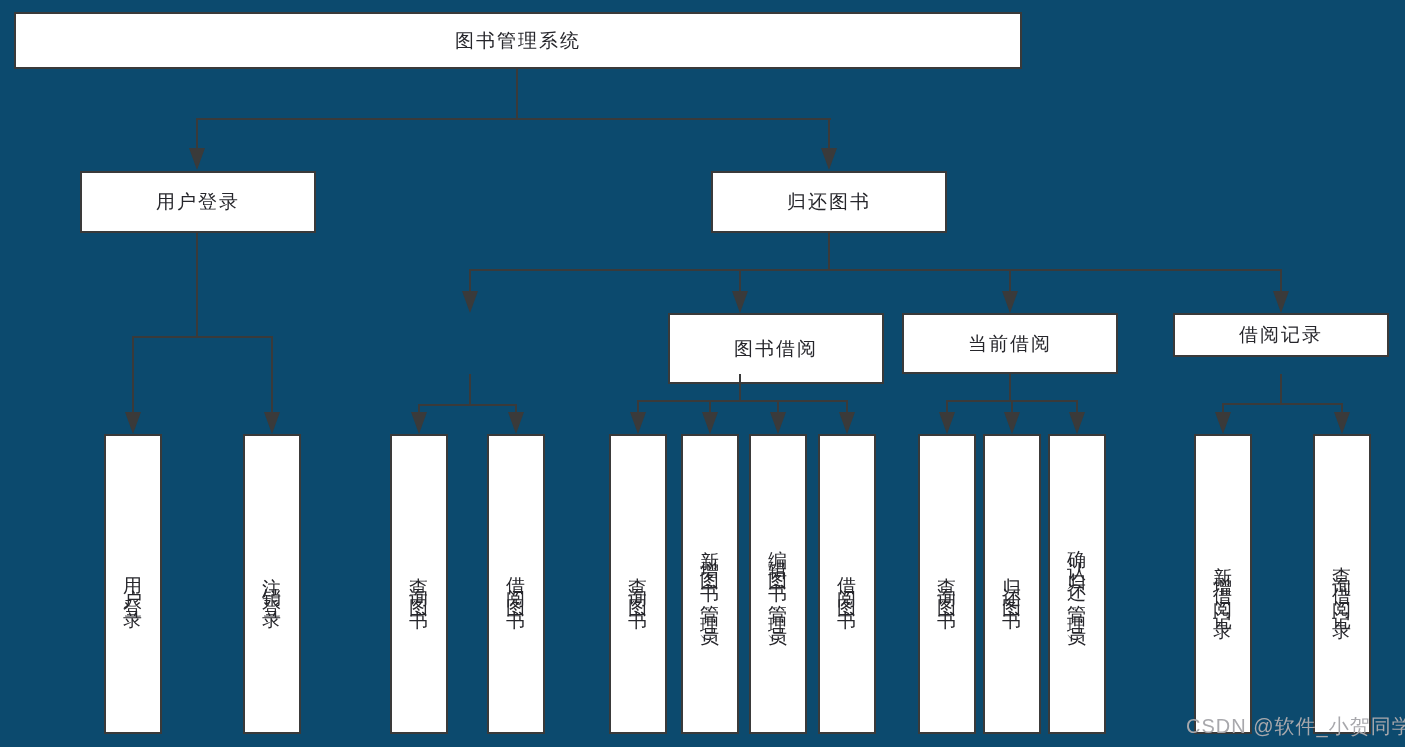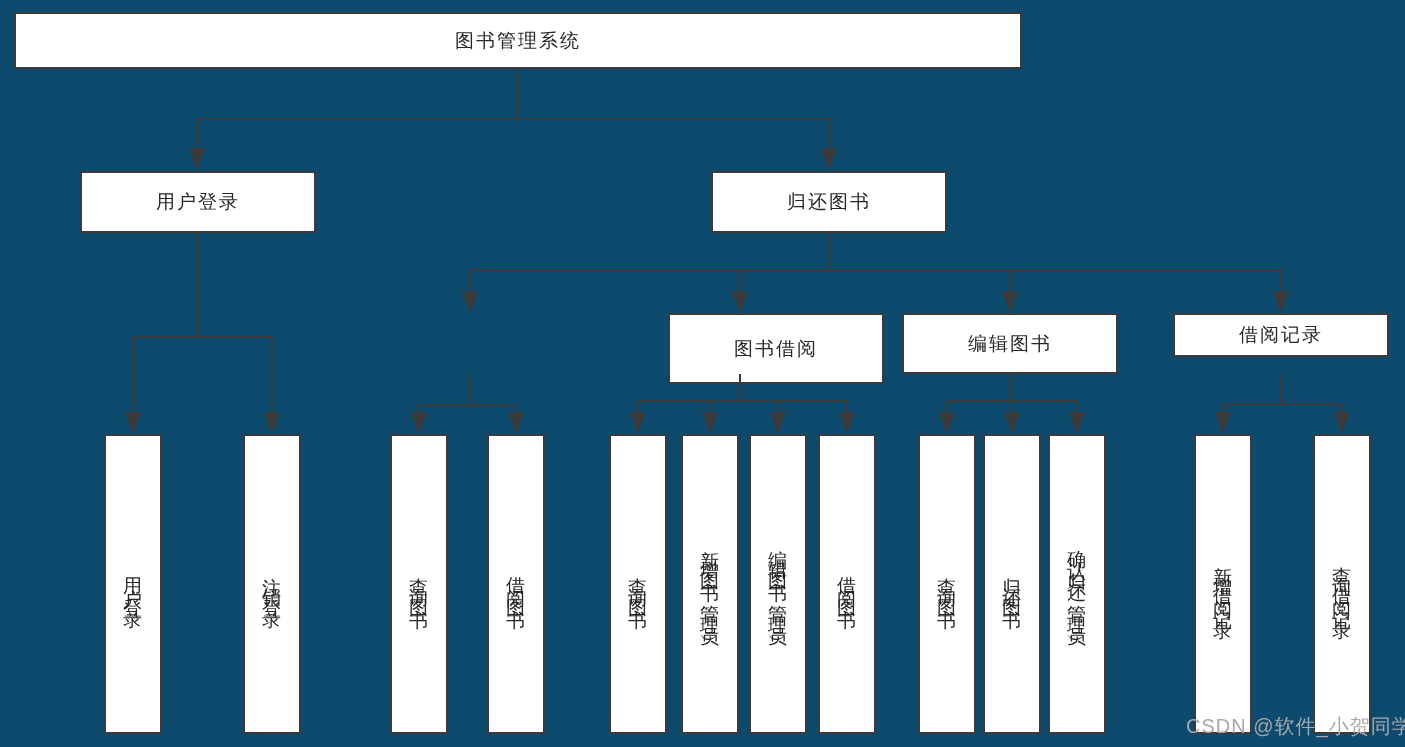--- a/index.html
+++ b/index.html
@@ -73,21 +73,21 @@
   <div class="arrowhead" style="left:732px;top:291px;"></div>
   <div class="line" style="left:1009px;top:269px;width:2px;height:24px;"></div>
   <div class="arrowhead" style="left:1002px;top:291px;"></div>
   <div class="line" style="left:1280px;top:269px;width:2px;height:24px;"></div>
   <div class="arrowhead" style="left:1273px;top:291px;"></div>
 
   <div class="box" style="left:632px;top:313px;width:216px;height:71px;margin-left:36px;">
     <span class="hlabel">图书借阅</span>
   </div>
   <div class="box" style="left:902px;top:313px;width:216px;height:61px;">
-    <span class="hlabel">编辑图书</span>
+    <span class="hlabel">当前借阅</span>
   </div>
   <div class="box" style="left:1173px;top:313px;width:216px;height:44px;">
     <span class="hlabel">借阅记录</span>
   </div>
 
   <div class="line" style="left:469px;top:374px;width:2px;height:32px;"></div>
   <div class="line" style="left:419px;top:404px;width:98px;height:2px;"></div>
   <div class="line" style="left:418px;top:404px;width:2px;height:10px;"></div>
   <div class="arrowhead" style="left:411px;top:412px;"></div>
   <div class="line" style="left:515px;top:404px;width:2px;height:10px;"></div>

